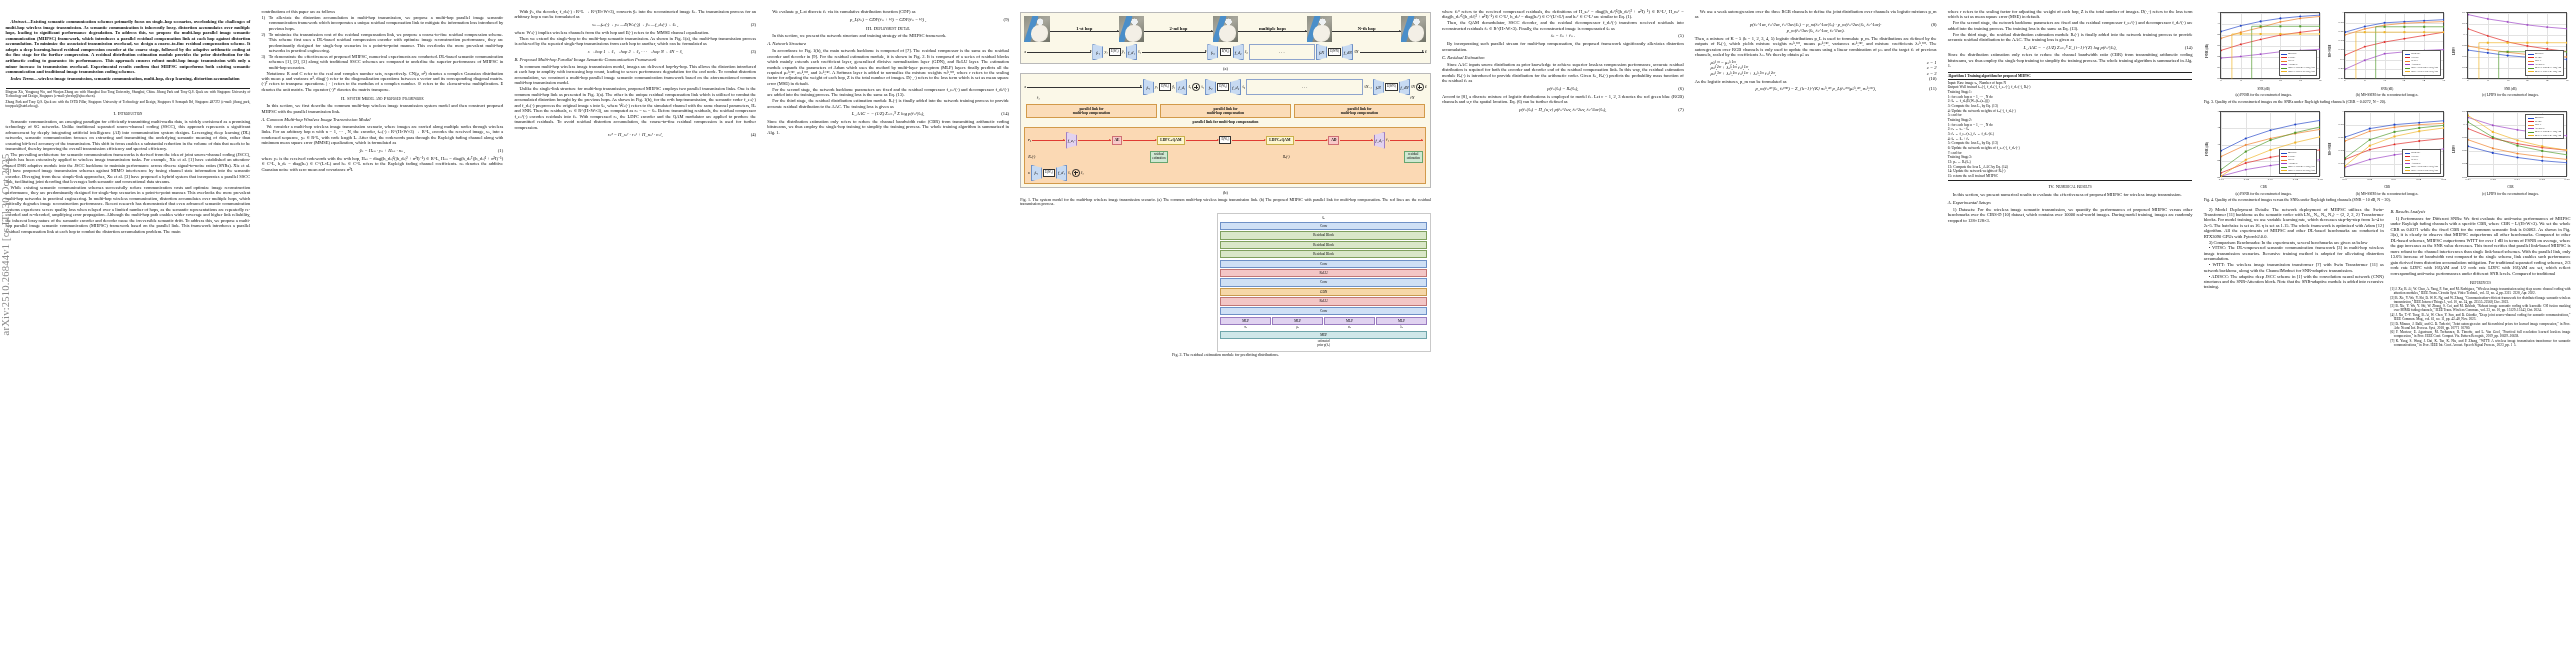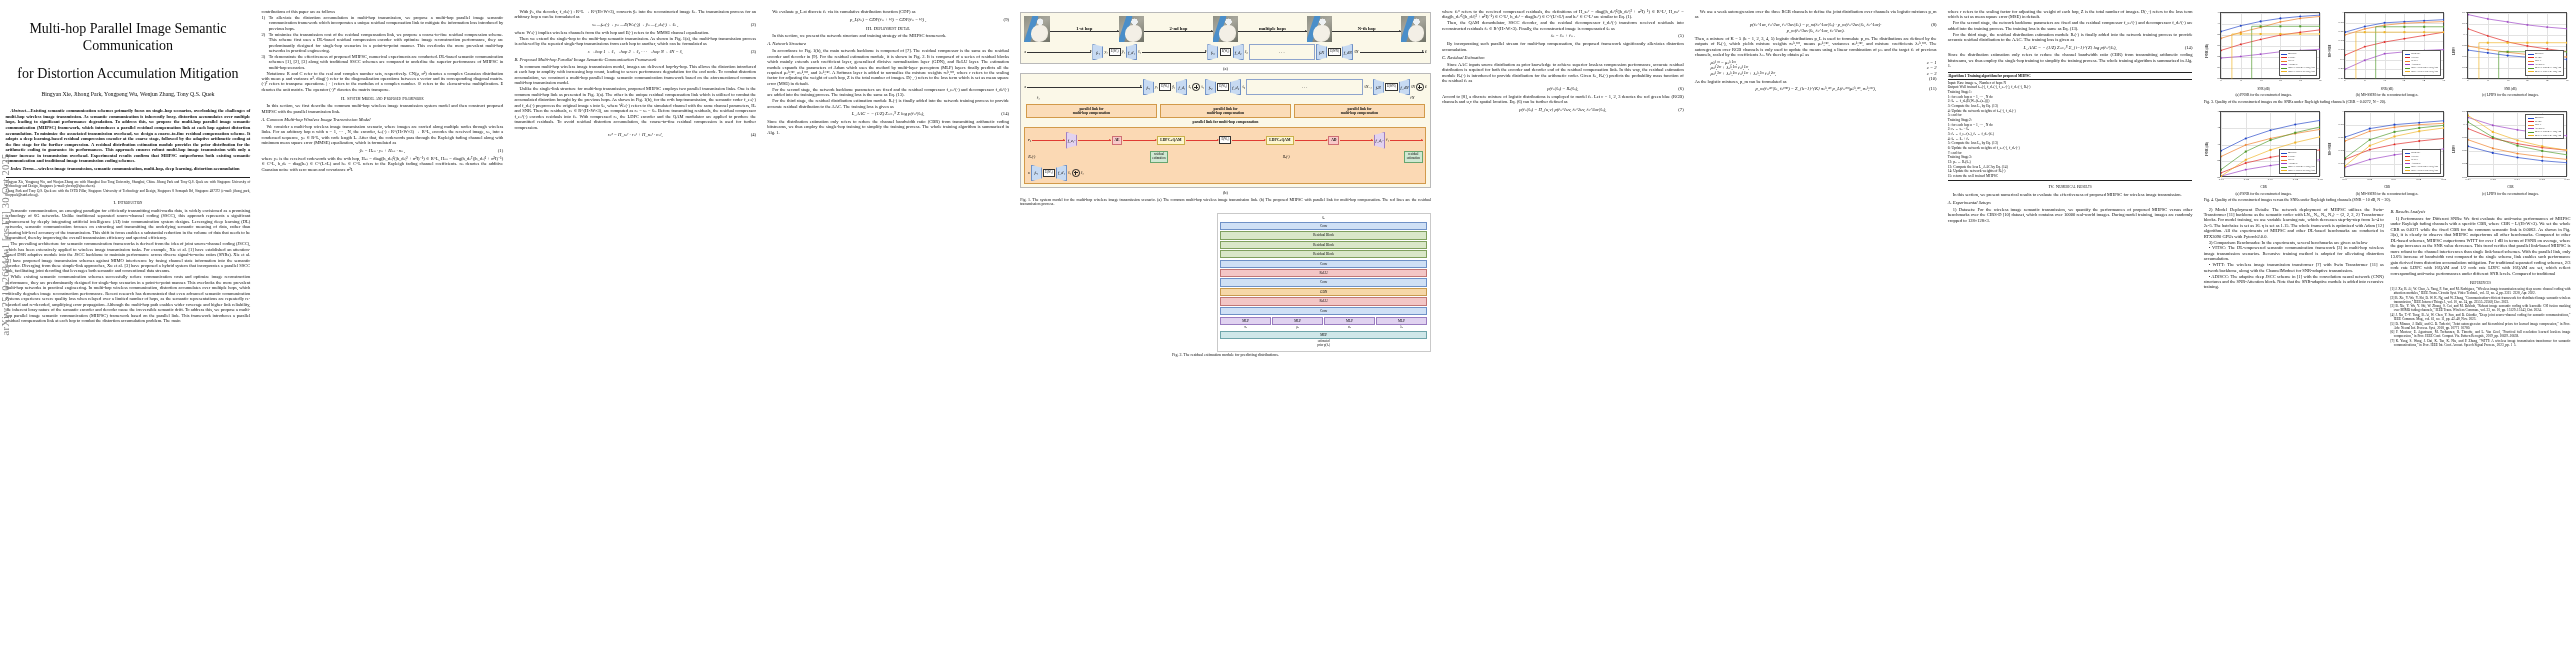--- a/index.html
+++ b/index.html
@@ -267,25 +267,20 @@
   }
   .alg .hd { font-weight:bold; border-bottom:0.6px solid #222; padding-bottom:0.6px; margin-bottom:0.6px;}
   .alg .ln { padding-left: 5.6px; text-indent:-5.6px; }
 </style>
 </head>
 <body>
 
 <div class="page">
 
   <div class="col c1">
-    <div class="titleblock">
-      <div class="paper-title">Multi-hop Parallel Image Semantic Communication</div>
-      <div class="paper-title">for Distortion Accumulation Mitigation</div>
-      <div class="authors">Bingyan Xie, Jihong Park, Yongpeng Wu, Wenjun Zhang, Tony Q.S. Quek</div>
-    </div>
     <div class="abstract"><span class="lead">Abstract—</span><span>Existing semantic communication schemes primarily focus on single-hop scenarios, overlooking the challenges of multi-hop wireless image transmission. As semantic communication is inherently lossy, distortion accumulates over multiple hops, leading to significant performance degradation. To address this, we propose the multi-hop parallel image semantic communication (MHPSC) framework, which introduces a parallel residual compensation link at each hop against distortion accumulation. To minimize the associated transmission overhead, we design a coarse-to-fine residual compensation scheme. It adopts a deep learning-based residual compression encoder at the coarse stage, followed by the adaptive arithmetic coding at the fine stage for the further compression. A residual distribution estimation module provides the prior distribution for the arithmetic coding to guarantee its performances. This approach ensures robust multi-hop image transmission with only a minor increase in transmission overhead. Experimental results confirm that MHPSC outperforms both existing semantic communication and traditional image transmission coding schemes.</span></div>
     <div class="idxterms"><span class="lead">Index Terms—</span><span>wireless image transmission, semantic communication, multi-hop, deep learning, distortion accumulation</span></div>
 
     <div class="footnote">
       <p>Bingyan Xie, Yongpeng Wu, and Wenjun Zhang are with Shanghai Jiao Tong University, Shanghai, China. Jihong Park and Tony Q.S. Quek are with Singapore University of Technology and Design, Singapore (e-mail: ybcxby@sjtu.edu.cn).</p>
       <p>Zhang Park and Tony Q.S. Quek are with the ISTD Pillar, Singapore University of Technology and Design, Singapore 8 Somapah Rd, Singapore 487372 (e-mail: jihong_park, tonyquek@sutd.edu.sg).</p>
     </div>
 
     <div class="sec-head">I. Introduction</div>
     <p>Semantic communication, an emerging paradigm for efficiently transmitting multi-media data, is widely envisioned as a promising technology of 6G networks. Unlike traditional separated source-channel coding (SSCC), this approach represents a significant advancement by deeply integrating artificial intelligence (AI) into communication system designs. Leveraging deep learning (DL) networks, semantic communication focuses on extracting and transmitting the underlying semantic meaning of data, rather than ensuring bit-level accuracy of the transmission. This shift in focus enables a substantial reduction in the volume of data that needs to be transmitted, thereby improving the overall transmission efficiency and spectral efficiency.</p>

